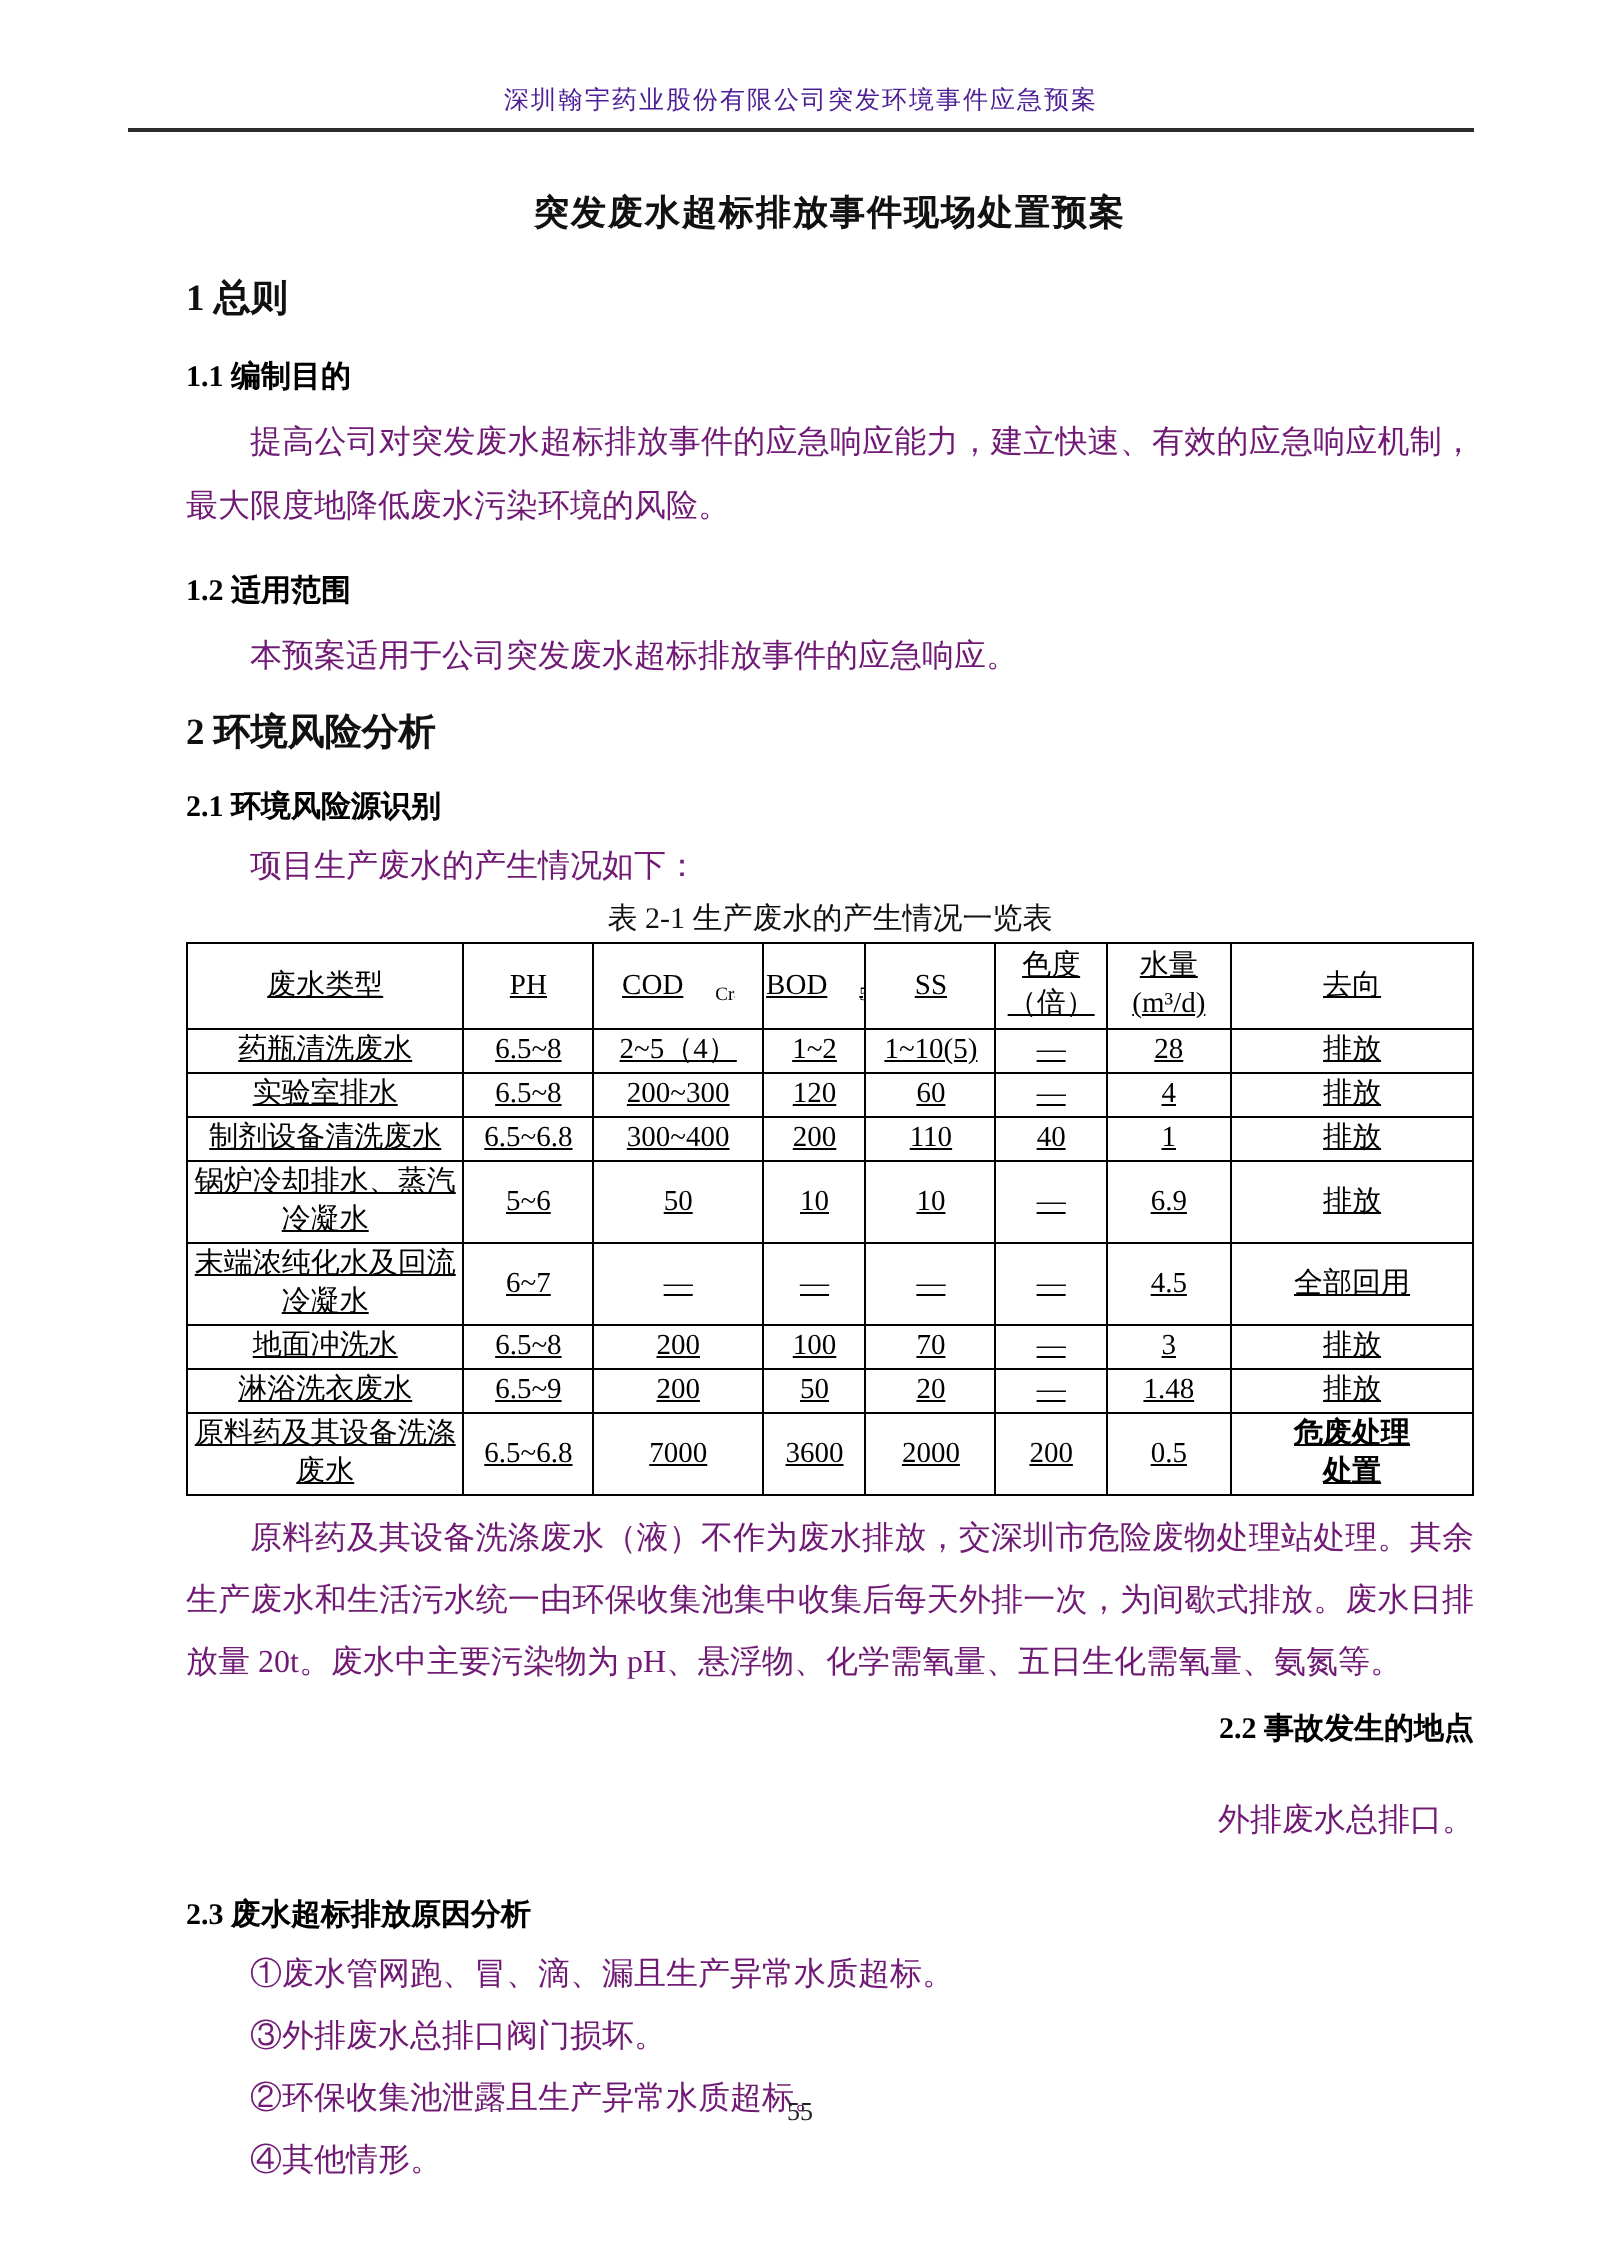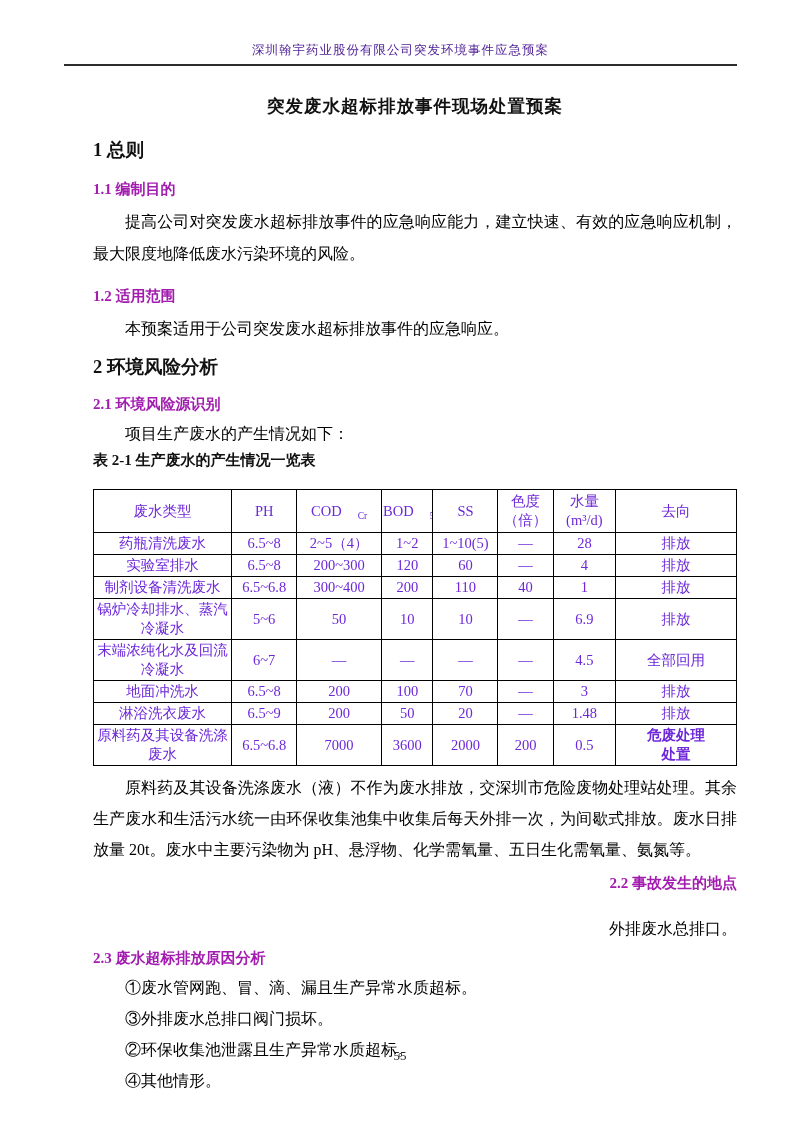--- a/index.html
+++ b/index.html
@@ -15,35 +15,35 @@
   .running-rule{
     position:absolute;top:64px;left:64px;right:63px;height:0;
     border-top:2px solid #2c2c2c;
   }
   .content{position:absolute;top:84px;left:93px;width:644px;}
   .doc-title{
     margin:10px 0 0;text-align:center;font-size:17.5px;font-weight:bold;
     line-height:24px;letter-spacing:1px;color:#111;
   }
   .h-level1{margin:20px 0 0;font-size:18.5px;font-weight:bold;line-height:25px;color:#111;}
-  .h-level2{margin:16px 0 0;font-size:15px;font-weight:bold;line-height:21px;color:#a21caf;}
+  .h-level2{margin:16px 0 0;font-size:15px;font-weight:bold;line-height:21px;color:#000000;}
   p.body{
     margin:6px 0 0;font-size:16px;line-height:32px;
-    text-indent:2em;text-align:justify;color:#000000;
+    text-indent:2em;text-align:justify;color:#701a75;
   }
   p.intro{line-height:26px;margin-top:6px;}
   p.after-table{line-height:31px;}
   p.short{line-height:30px;margin-top:20px;text-align:right;}
   p.list-item{line-height:31px;margin:0;text-align:left;}
   .table-caption{
-    margin:2px 0 0;text-align:left;font-size:15px;font-weight:bold;line-height:22px;color:#111;
+    margin:2px 0 0;text-align:center;font-size:15px;font-weight:normal;line-height:22px;color:#111;
   }
   table.ww{
-    margin-top:18px;width:100%;border-collapse:collapse;table-layout:fixed;
-    font-size:14.5px;color:#6d28d9;
+    margin-top:0;width:100%;border-collapse:collapse;table-layout:fixed;
+    font-size:14.5px;color:#000000;text-decoration:underline;
   }
   table.ww th,table.ww td{
     border:1px solid #000;text-align:center;vertical-align:middle;
     padding:1px 1px;line-height:19px;font-weight:normal;white-space:pre-line;
     overflow:hidden;
   }
   table.ww th{padding:2px 1px;}
   table.ww td.bold{font-weight:bold;}
   table.ww sub{font-size:9.5px;line-height:0;padding-left:16px;}
   col.c0{width:21.5%;} col.c1{width:10.1%;} col.c2{width:13.2%;} col.c3{width:8%;}
@@ -186,21 +186,21 @@
 处置</td>
         </tr>
       </tbody>
   </table>
 
   <p class="body after-table">原料药及其设备洗涤废水（液）不作为废水排放，交深圳市危险废物处理站处理。其余生产废水和生活污水统一由环保收集池集中收集后每天外排一次，为间歇式排放。废水日排放量 20t。废水中主要污染物为 pH、悬浮物、化学需氧量、五日生化需氧量、氨氮等。</p>
 
   <div class="h-level2" style="margin-top:8px;text-align:right;">2.2 事故发生的地点</div>
   <p class="body short">外排废水总排口。</p>
 
-  <div class="h-level2" style="margin-top:4px;">2.3 废水超标排放原因分析</div>
+  <div class="h-level2" style="margin-top:22px;">2.3 废水超标排放原因分析</div>
   <div style="margin-top:3px;">
       <p class="body list-item">①废水管网跑、冒、滴、漏且生产异常水质超标。</p>
       <p class="body list-item">③外排废水总排口阀门损坏。</p>
       <p class="body list-item">②环保收集池泄露且生产异常水质超标。</p>
       <p class="body list-item">④其他情形。</p>
     </div>
 
 </div>
 
 <div class="page-number">55</div>

